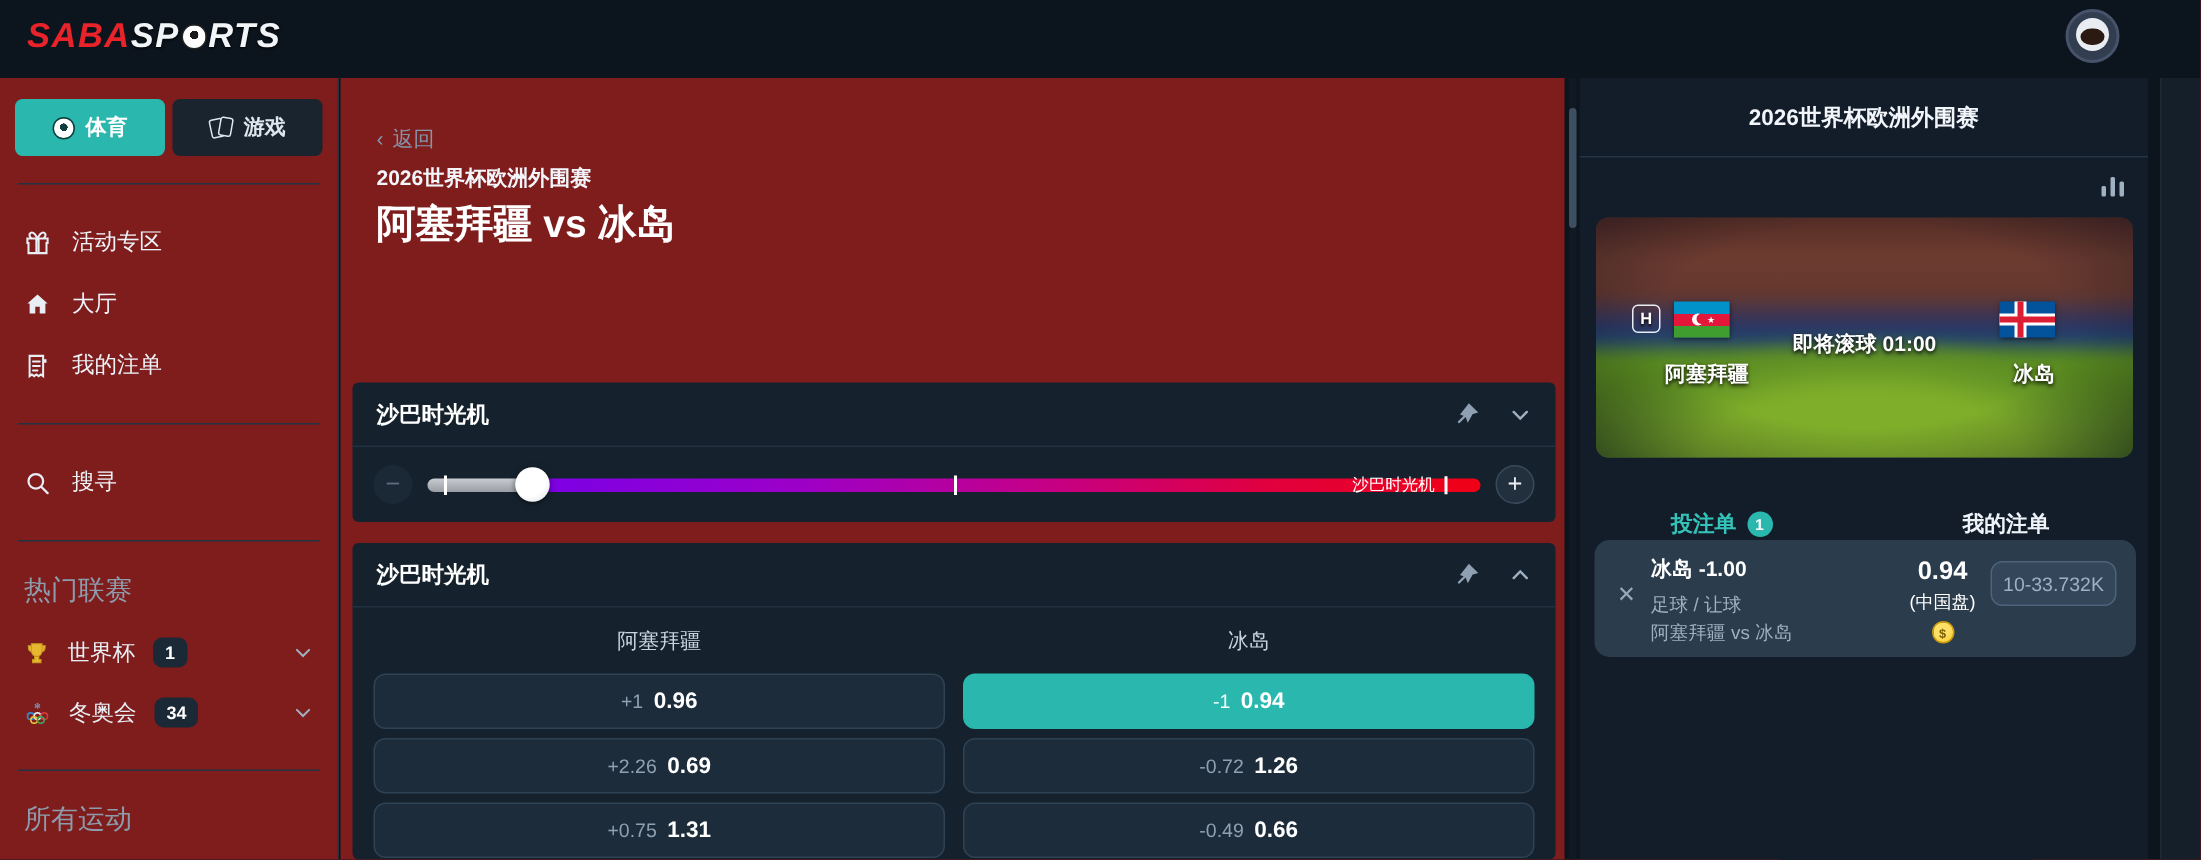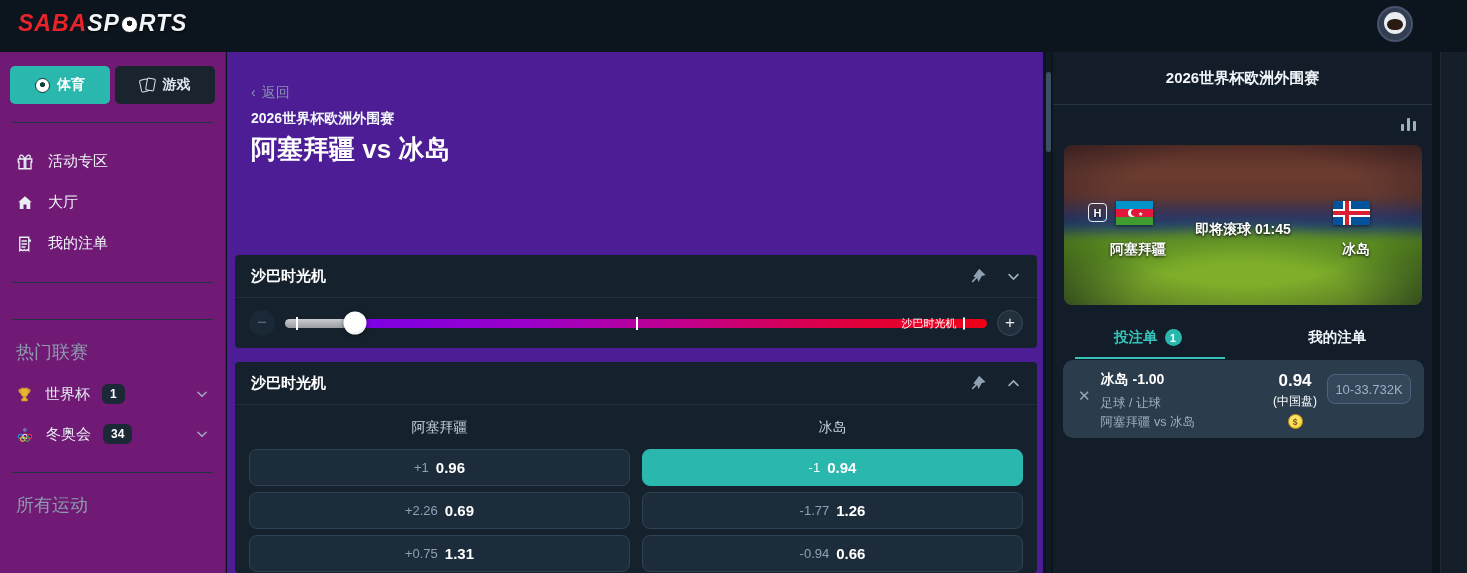--- a/index.html
+++ b/index.html
@@ -13,38 +13,38 @@
   
   .topbar { position:absolute; left:0; top:0; width:1467px; height:52px; background:#0c141d;padding-left:48px; }
   .logo { position:absolute; left:18px; top:10px; font-weight:bold; font-style:italic; font-size:23px; letter-spacing:1px; display:flex; align-items:center; }
   .logo .red { color:#e8232a; }
   .logo .white { color:#f2f5f8; text-shadow:0 1px 2px #000; }
   .logo .ball { width:17px; height:17px; border-radius:50%; background:radial-gradient(circle at 50% 42%, #1a1a1a 0 24%, #fff 25% 100%); border:1px solid #222; margin:0 1px; position:relative; top:1px; }
   .avatar { position:absolute; right:54px; top:6px; width:36px; height:36px; border-radius:50%; background:#323d50; border:2px solid #46536a; overflow:hidden; }
   .avatar .helmet { position:absolute; left:5px; top:4px; width:22px; height:22px; border-radius:50%; background:#e9edf2; }
   .avatar .visor { position:absolute; left:8px; top:11px; width:16px; height:11px; border-radius:50% / 55%; background:#2a1a12; }
   
-  .sidebar { position:absolute; left:0; top:52px; width:226px; height:521px; background:#701a75; border-right:1px solid #25333f; padding:14px 10px 0 10px; display:flex; flex-direction:column; }
+  .sidebar { position:absolute; left:0; top:52px; width:226px; height:521px; background:#7f1d1d; border-right:1px solid #25333f; padding:14px 10px 0 10px; display:flex; flex-direction:column; }
   .side-tabs { display:flex; gap:5px; }
   .side-tab { flex:1; height:38px; border-radius:5px; background:#19242f; display:flex; align-items:center; justify-content:center; gap:7px; font-size:14px; font-weight:bold; color:#dfe7ee; cursor:pointer; }
   .side-tab.active { background:#2ab7ae; color:#fff; }
   .ballicon { width:15px; height:15px; border-radius:50%; background:radial-gradient(circle at 50% 45%, #0e3f3c 0 26%, #fff 27% 100%); border:1px solid #0e3f3c; }
   .cardsicon { position:relative; width:16px; height:15px; }
   .cardsicon i { position:absolute; width:9px; height:13px; border:1.4px solid #dfe7ee; border-radius:2px; background:#19242f; }
   .cardsicon i:first-child { left:0; top:1px; transform:rotate(-12deg); }
   .cardsicon i:last-child  { left:6px; top:0; transform:rotate(10deg); }
   .side-divider { height:1px; background:#233241; margin:18px 2px; }
   .menu-item { display:flex; align-items:center; gap:14px; padding:11px 6px; font-size:15px; color:#eef3f8; cursor:pointer; }
   .menu-item svg { flex:0 0 auto; }
   .section-label { font-size:18px; color:#8d9cac; padding:2px 6px 10px 6px; }
   .league-row { display:flex; align-items:center; gap:12px; padding:10px 6px; font-size:15px; cursor:pointer; }
   .league-count { background:#1b2836; border-radius:6px; font-size:12px; font-weight:bold; padding:3px 8px; color:#fff; }
   .league-chev { margin-left:auto; }
   
-  .main { position:absolute; left:227px; top:52px; width:816px; height:521px; background:#4c1d95; }
+  .main { position:absolute; left:227px; top:52px; width:816px; height:521px; background:#7f1d1d; }
   .back-row { position:absolute; left:24px; top:32px; font-size:14px; color:#8596a9; cursor:pointer; }
   .back-row .chev { margin-right:6px; }
   .crumb { position:absolute; left:24px; top:58px; font-size:14px; font-weight:bold; color:#f2f6fa; }
   .match-title { position:absolute; left:24px; top:80px; font-size:26px; font-weight:bold; color:#fff; }
   .main-tabs { position:absolute; left:24px; top:150px; width:780px; display:flex; gap:30px; border-bottom:1px solid #243443; }
   .main-tab { font-size:14.5px; font-weight:bold; color:#dfe7ee; padding:6px 2px 13px 2px; cursor:pointer; }
   .main-tab.active { color:#35c3b9; border-bottom:3px solid #35c3b9; padding-bottom:10px; }
   .panel { position:absolute; left:8px; width:802px; background:#15222e; border-radius:4px; }
   .panel-head { height:43px; display:flex; align-items:center; padding:0 16px; border-bottom:1px solid #223140; }
   .panel-title { font-size:15px; font-weight:bold; color:#fff; }
@@ -94,21 +94,21 @@
   .flag-az .cres:after { content:""; position:absolute; left:2.5px; top:0px; width:7px; height:7px; border-radius:50%; background:#e4163a; }
   .flag-az .star { position:absolute; left:22px; top:9px; font-size:6px; color:#fff; }
   .flag-is { right:52px; background:#02529c; }
   .flag-is .wh { position:absolute; left:0; top:8px; width:100%; height:8px; background:#fff; }
   .flag-is .wv { position:absolute; left:10px; top:0; width:8px; height:100%; background:#fff; }
   .flag-is .rh { position:absolute; left:0; top:10px; width:100%; height:4px; background:#dc1e35; }
   .flag-is .rv { position:absolute; left:12px; top:0; width:4px; height:100%; background:#dc1e35; }
   .match-status { position:absolute; left:0; top:76px; width:100%; text-align:center; font-size:14px; font-weight:bold; color:#fff; text-shadow:0 1px 3px #000; }
   .team-name { position:absolute; top:96px; font-size:14px; font-weight:bold; color:#fff; text-shadow:0 1px 3px #000; }
   .team-home { left:46px; } .team-away { right:52px; }
-  .slip-tabs { position:absolute; left:0; top:266px; width:100%; display:flex; }
+  .slip-tabs { position:absolute; left:0; top:278px; width:100%; display:flex; }
   .slip-tab { flex:1; display:flex; align-items:center; justify-content:center; gap:7px; font-size:14.5px; font-weight:bold; color:#eef3f8; padding:10px 0 12px 0; cursor:pointer; position:relative; }
   .slip-tab.active { color:#35c3b9; }
   .slip-tab.active:after { content:""; position:absolute; left:22px; right:18px; bottom:0; height:2.5px; background:#35c3b9; }
   .tab-badge { width:17px; height:17px; border-radius:50%; background:#2ab7ae; color:#fff; font-size:10.5px; font-weight:bold; display:flex; align-items:center; justify-content:center; }
   .slip-card { position:absolute; left:10px; top:308px; width:361px; height:78px; background:#2b3c4d; border-radius:10px; display:flex; align-items:flex-start; padding:11px 13px; }
   .slip-close { color:#9aa9b8; font-size:15px; margin:16px 10px 0 2px; cursor:pointer; }
   .slip-main { flex:1; }
   .slip-sel { font-size:14px; font-weight:bold; color:#fff; margin-bottom:5px; }
   .slip-sub { font-size:12.5px; color:#9fb0c0; line-height:1.5; }
   .slip-oddscol { text-align:center; margin:0 4px 0 8px; }
@@ -166,20 +166,27 @@
   </div>
   <div class="menu-item">
     <svg width="18" height="18" viewBox="0 0 24 24">
         <path d="M5 3h12v18l-2-1.5L13 21l-2-1.5L9 21l-2-1.5L5 21zM8 8h6M8 12h6M8 16h4" stroke="#e8eef4" stroke-width="1.8" fill="none" stroke-linecap="round"></path>
         <path d="M17 6h3v3h-3z" fill="#e8eef4"></path>
       </svg>
     <span>我的注单</span>
   </div>
   <div class="side-divider"></div>
 
+  <div class="menu-item">
+    <svg width="18" height="18" viewBox="0 0 24 24">
+        <circle cx="10.5" cy="10.5" r="6.5" stroke="#e8eef4" stroke-width="2" fill="none"></circle>
+        <path d="M15.5 15.5 21 21" stroke="#e8eef4" stroke-width="2" stroke-linecap="round"></path>
+      </svg>
+    <span>搜寻</span>
+  </div>
   <div class="side-divider"></div>
 
   <div class="section-label">热门联赛</div>
   <div class="league-row">
     <svg width="17" height="17" viewBox="0 0 24 24">
         <path d="M7 3h10v7a5 5 0 0 1-10 0zM7 5H4c0 4 1.5 5.5 3 5.5M17 5h3c0 4-1.5 5.5-3 5.5M10 15h4v3h2v3H8v-3h2z" fill="#e8b631" stroke="#c79a1d" stroke-width="1"></path>
       </svg>
     <span>世界杯</span>
     <span class="league-count">1</span>
     <svg class="league-chev" width="14" height="14" viewBox="0 0 24 24">
@@ -270,31 +277,31 @@
           <span class="hcp">-1</span>
           <span class="odds">0.94</span>
         </div>
       </div>
       <div class="odds-row">
         <div class="odds-btn">
           <span class="hcp">+2.26</span>
           <span class="odds">0.69</span>
         </div>
         <div class="odds-btn">
-          <span class="hcp">-1.77</span>
+          <span class="hcp">-0.72</span>
           <span class="odds">1.26</span>
         </div>
       </div>
       <div class="odds-row">
         <div class="odds-btn">
           <span class="hcp">+0.75</span>
           <span class="odds">1.31</span>
         </div>
         <div class="odds-btn">
-          <span class="hcp">-0.94</span>
+          <span class="hcp">-0.49</span>
           <span class="odds">0.66</span>
         </div>
       </div>
     </div>
   </div>
 </div>
 
 <div class="main-scroll">
     <div class="thumb-v"></div>
   </div>
@@ -308,21 +315,21 @@
   </div>
 
   <div class="match-card">
     <div class="stadium"></div>
     <div class="shade"></div>
     <div class="h-badge">H</div>
     <div class="flag flag-az">
       <span class="cres"></span>
       <span class="star">★</span>
     </div>
-    <div class="match-status">即将滚球 01:45</div>
+    <div class="match-status">即将滚球 01:00</div>
     <div class="flag flag-is">
       <span class="wh"></span>
         <span class="wv"></span>
         <span class="rh"></span>
         <span class="rv"></span>
     </div>
     <div class="team-name team-home">阿塞拜疆</div>
     <div class="team-name team-away">冰岛</div>
   </div>
 

